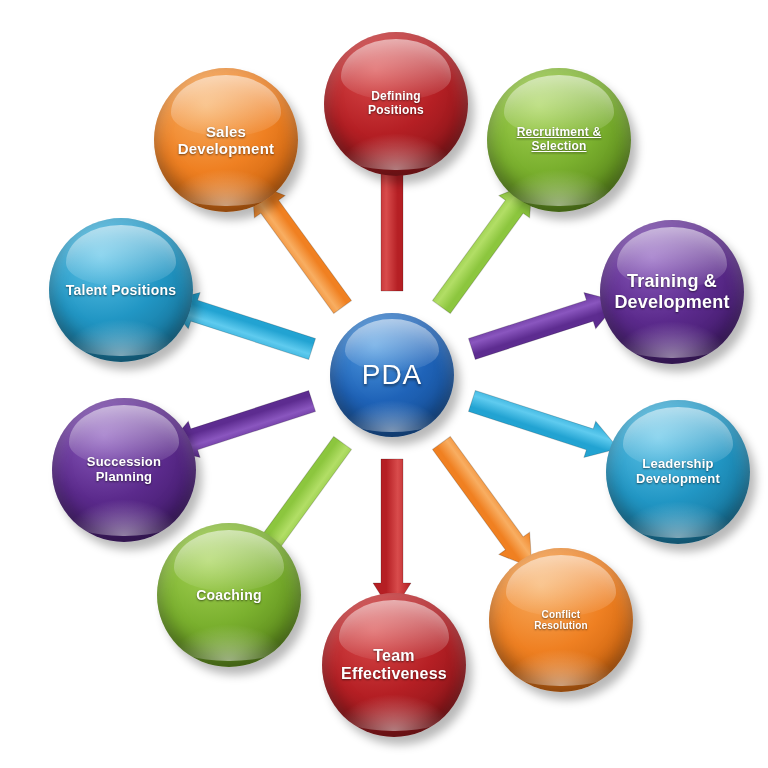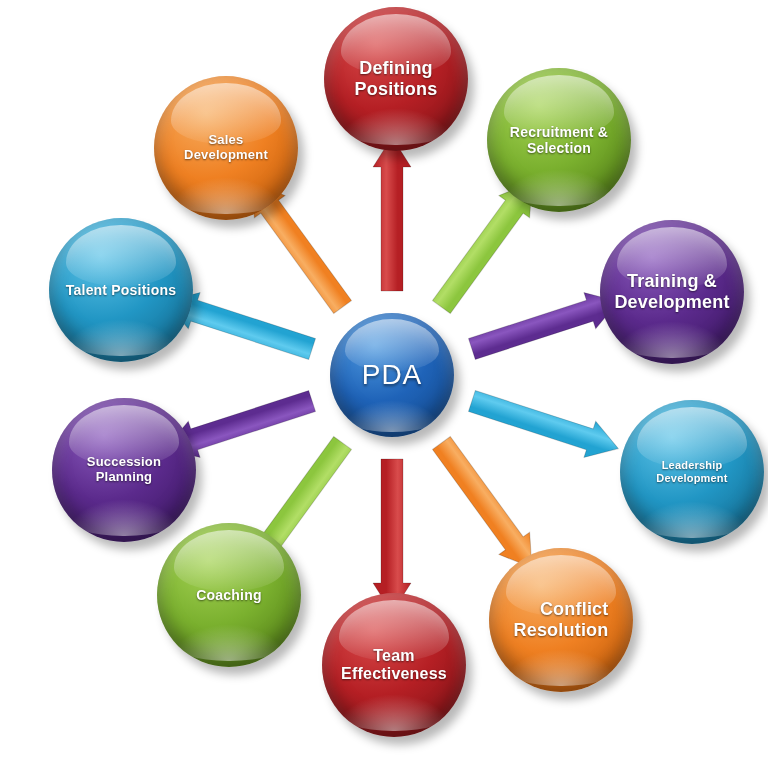--- a/index.html
+++ b/index.html
@@ -189,44 +189,44 @@
             <stop offset="100%" stop-color="#f08021"></stop>
           </linearGradient>
         </defs>
         <path d="M 0,-11 L 124,-11 L 124,-19 L 154,0 L 124,19 L 124,11 L 0,11 Z" fill="url(#grad-sales-development)" stroke="rgba(0,0,0,0.18)" stroke-width="1"></path>
       </g>
     </svg>
   <div id="node-layer">
       <div class="node center-node" style="left: 330px; top: 313px; width: 124px; height: 124px; background: radial-gradient(circle at 36% 26%, rgb(79, 154, 224) 0%, rgb(31, 99, 184) 46%, rgb(19, 74, 142) 92%); box-shadow: rgba(0, 0, 0, 0.35) 0px -10px 18px inset, rgba(255, 255, 255, 0.22) 0px 10px 16px inset, rgba(0, 0, 0, 0.28) 6px 8px 10px;">
         <span class="label">PDA</span>
       </div>
-      <div class="node spoke-node" style="left: 324px; top: 7px; width: 144px; height: 144px; font-size: 18px; background: radial-gradient(circle at 36% 26%, rgb(217, 74, 74) 0%, rgb(181, 31, 36) 46%, rgb(126, 18, 22) 92%); box-shadow: rgba(0, 0, 0, 0.35) 0px -10px 18px inset, rgba(255, 255, 255, 0.22) 0px 10px 16px inset, rgba(0, 0, 0, 0.28) 6px 8px 10px;">
+      <div class="node spoke-node" style="left: 324px; top: 32px; width: 144px; height: 144px; font-size: 12px; background: radial-gradient(circle at 36% 26%, rgb(217, 74, 74) 0%, rgb(181, 31, 36) 46%, rgb(126, 18, 22) 92%); box-shadow: rgba(0, 0, 0, 0.35) 0px -10px 18px inset, rgba(255, 255, 255, 0.22) 0px 10px 16px inset, rgba(0, 0, 0, 0.28) 6px 8px 10px;">
         <span class="label">Defining<br>Positions</span>
       </div>
-      <div class="node spoke-node" style="left: 487px; top: 68px; width: 144px; height: 144px; font-size: 14px; background: radial-gradient(circle at 36% 26%, rgb(165, 211, 85) 0%, rgb(122, 176, 46) 46%, rgb(79, 122, 20) 92%); box-shadow: rgba(0, 0, 0, 0.35) 0px -10px 18px inset, rgba(255, 255, 255, 0.22) 0px 10px 16px inset, rgba(0, 0, 0, 0.28) 6px 8px 10px;">
+      <div class="node spoke-node" style="left: 487px; top: 68px; width: 144px; height: 144px; font-size: 12px; background: radial-gradient(circle at 36% 26%, rgb(165, 211, 85) 0%, rgb(122, 176, 46) 46%, rgb(79, 122, 20) 92%); box-shadow: rgba(0, 0, 0, 0.35) 0px -10px 18px inset, rgba(255, 255, 255, 0.22) 0px 10px 16px inset, rgba(0, 0, 0, 0.28) 6px 8px 10px; text-decoration: underline;">
         <span class="label">Recruitment &amp;<br>Selection</span>
       </div>
       <div class="node spoke-node" style="left: 600px; top: 220px; width: 144px; height: 144px; font-size: 18px; background: radial-gradient(circle at 36% 26%, rgb(139, 91, 189) 0%, rgb(91, 42, 140) 46%, rgb(58, 22, 96) 92%); box-shadow: rgba(0, 0, 0, 0.35) 0px -10px 18px inset, rgba(255, 255, 255, 0.22) 0px 10px 16px inset, rgba(0, 0, 0, 0.28) 6px 8px 10px;">
         <span class="label">Training &amp;<br>Development</span>
       </div>
-      <div class="node spoke-node" style="left: 620px; top: 400px; width: 144px; height: 144px; font-size: 11px; background: radial-gradient(circle at 36% 26%, rgb(95, 196, 232) 0%, rgb(33, 150, 196) 46%, rgb(19, 104, 140) 92%); box-shadow: rgba(0, 0, 0, 0.35) 0px -10px 18px inset, rgba(255, 255, 255, 0.22) 0px 10px 16px inset, rgba(0, 0, 0, 0.28) 6px 8px 10px;">
+      <div class="node spoke-node" style="left: 606px; top: 400px; width: 144px; height: 144px; font-size: 13px; background: radial-gradient(circle at 36% 26%, rgb(95, 196, 232) 0%, rgb(33, 150, 196) 46%, rgb(19, 104, 140) 92%); box-shadow: rgba(0, 0, 0, 0.35) 0px -10px 18px inset, rgba(255, 255, 255, 0.22) 0px 10px 16px inset, rgba(0, 0, 0, 0.28) 6px 8px 10px;">
         <span class="label">Leadership<br>Development</span>
       </div>
-      <div class="node spoke-node" style="left: 489px; top: 548px; width: 144px; height: 144px; font-size: 18px; background: radial-gradient(circle at 36% 26%, rgb(247, 173, 96) 0%, rgb(239, 128, 34) 46%, rgb(192, 90, 8) 92%); box-shadow: rgba(0, 0, 0, 0.35) 0px -10px 18px inset, rgba(255, 255, 255, 0.22) 0px 10px 16px inset, rgba(0, 0, 0, 0.28) 6px 8px 10px; text-align: right;">
+      <div class="node spoke-node" style="left: 489px; top: 548px; width: 144px; height: 144px; font-size: 10px; background: radial-gradient(circle at 36% 26%, rgb(247, 173, 96) 0%, rgb(239, 128, 34) 46%, rgb(192, 90, 8) 92%); box-shadow: rgba(0, 0, 0, 0.35) 0px -10px 18px inset, rgba(255, 255, 255, 0.22) 0px 10px 16px inset, rgba(0, 0, 0, 0.28) 6px 8px 10px;">
         <span class="label">Conflict<br>Resolution</span>
       </div>
       <div class="node spoke-node" style="left: 322px; top: 593px; width: 144px; height: 144px; font-size: 16px; background: radial-gradient(circle at 36% 26%, rgb(217, 74, 74) 0%, rgb(181, 31, 36) 46%, rgb(126, 18, 22) 92%); box-shadow: rgba(0, 0, 0, 0.35) 0px -10px 18px inset, rgba(255, 255, 255, 0.22) 0px 10px 16px inset, rgba(0, 0, 0, 0.28) 6px 8px 10px;">
         <span class="label">Team<br>Effectiveness</span>
       </div>
       <div class="node spoke-node" style="left: 157px; top: 523px; width: 144px; height: 144px; font-size: 14px; background: radial-gradient(circle at 36% 26%, rgb(165, 211, 85) 0%, rgb(122, 176, 46) 46%, rgb(79, 122, 20) 92%); box-shadow: rgba(0, 0, 0, 0.35) 0px -10px 18px inset, rgba(255, 255, 255, 0.22) 0px 10px 16px inset, rgba(0, 0, 0, 0.28) 6px 8px 10px;">
         <span class="label">Coaching</span>
       </div>
       <div class="node spoke-node" style="left: 52px; top: 398px; width: 144px; height: 144px; font-size: 13px; background: radial-gradient(circle at 36% 26%, rgb(139, 91, 189) 0%, rgb(91, 42, 140) 46%, rgb(58, 22, 96) 92%); box-shadow: rgba(0, 0, 0, 0.35) 0px -10px 18px inset, rgba(255, 255, 255, 0.22) 0px 10px 16px inset, rgba(0, 0, 0, 0.28) 6px 8px 10px;">
         <span class="label">Succession<br>Planning</span>
       </div>
       <div class="node spoke-node" style="left: 49px; top: 218px; width: 144px; height: 144px; font-size: 14px; background: radial-gradient(circle at 36% 26%, rgb(95, 196, 232) 0%, rgb(33, 150, 196) 46%, rgb(19, 104, 140) 92%); box-shadow: rgba(0, 0, 0, 0.35) 0px -10px 18px inset, rgba(255, 255, 255, 0.22) 0px 10px 16px inset, rgba(0, 0, 0, 0.28) 6px 8px 10px;">
         <span class="label">Talent Positions</span>
       </div>
-      <div class="node spoke-node" style="left: 154px; top: 76px; width: 144px; height: 144px; font-size: 13px; background: radial-gradient(circle at 36% 26%, rgb(247, 173, 96) 0%, rgb(239, 128, 34) 46%, rgb(192, 90, 8) 92%); box-shadow: rgba(0, 0, 0, 0.35) 0px -10px 18px inset, rgba(255, 255, 255, 0.22) 0px 10px 16px inset, rgba(0, 0, 0, 0.28) 6px 8px 10px;">
+      <div class="node spoke-node" style="left: 154px; top: 68px; width: 144px; height: 144px; font-size: 15px; background: radial-gradient(circle at 36% 26%, rgb(247, 173, 96) 0%, rgb(239, 128, 34) 46%, rgb(192, 90, 8) 92%); box-shadow: rgba(0, 0, 0, 0.35) 0px -10px 18px inset, rgba(255, 255, 255, 0.22) 0px 10px 16px inset, rgba(0, 0, 0, 0.28) 6px 8px 10px;">
         <span class="label">Sales<br>Development</span>
       </div>
     </div>
 </div>
 
 </body></html>

